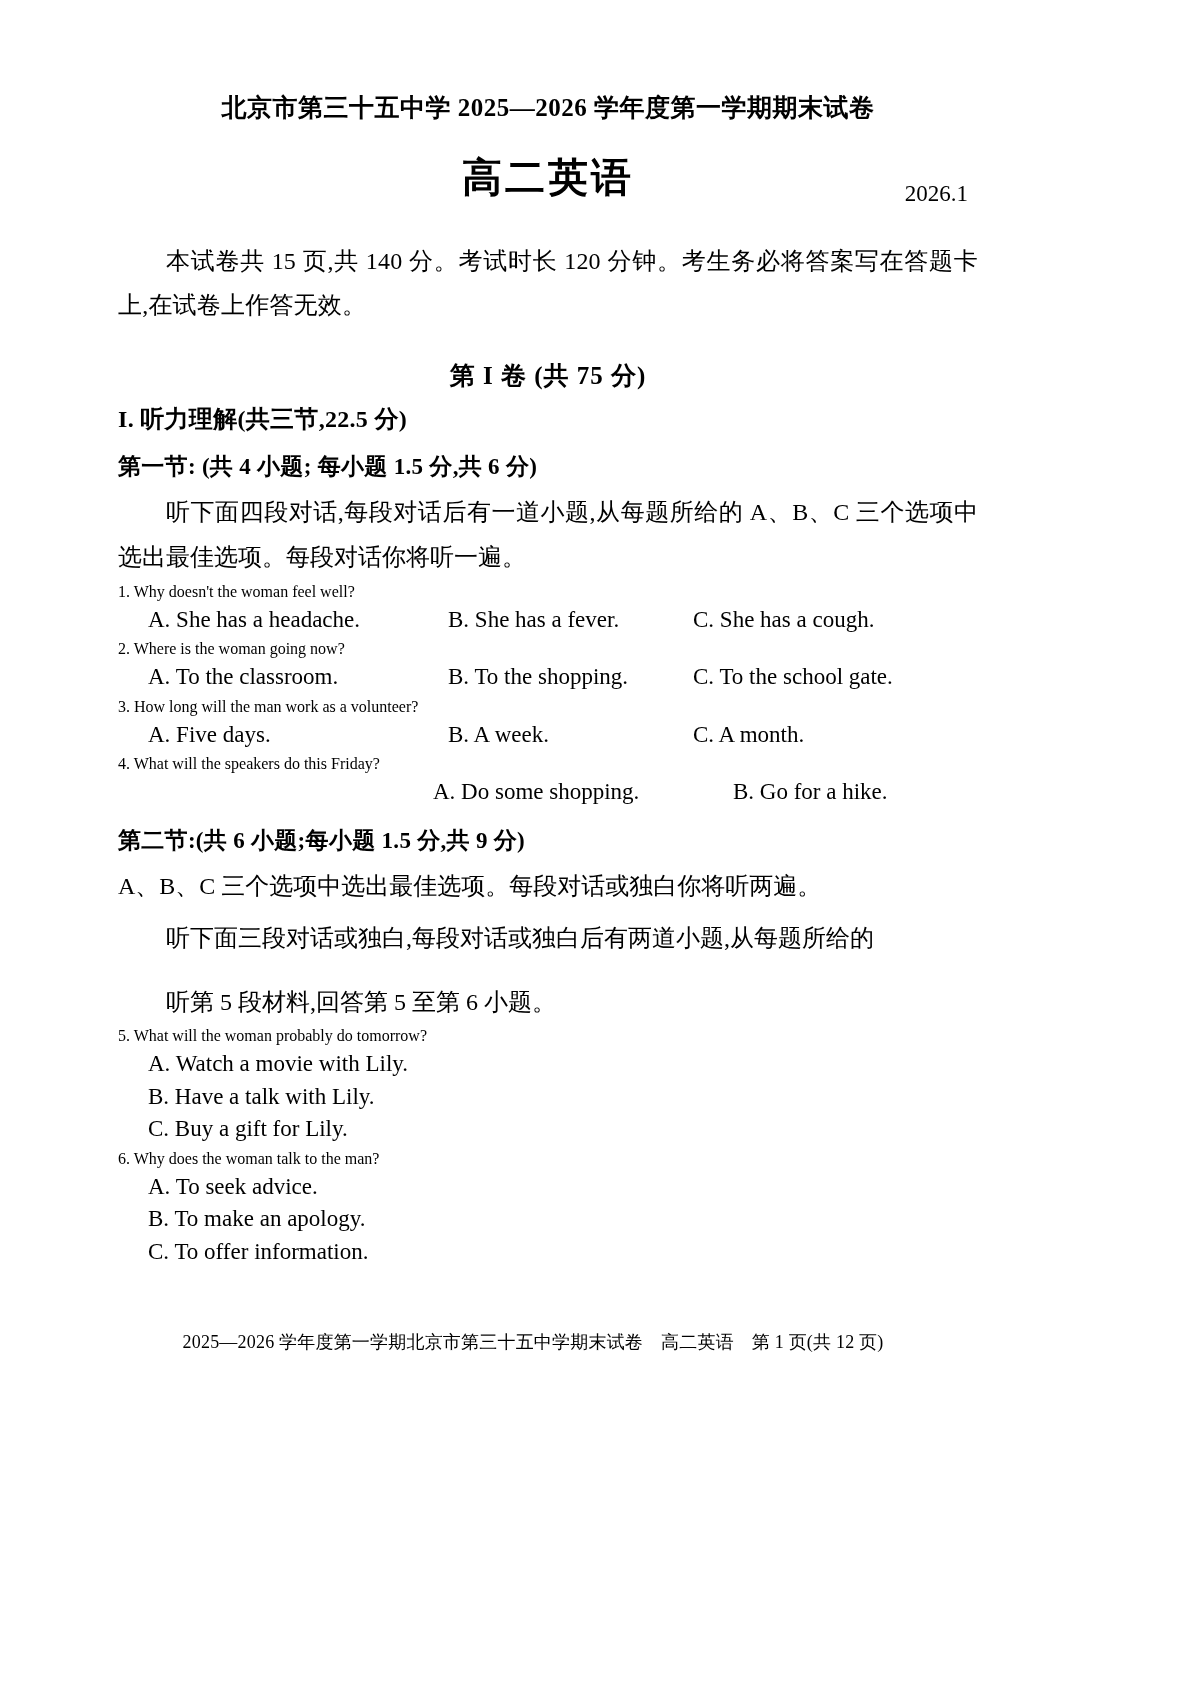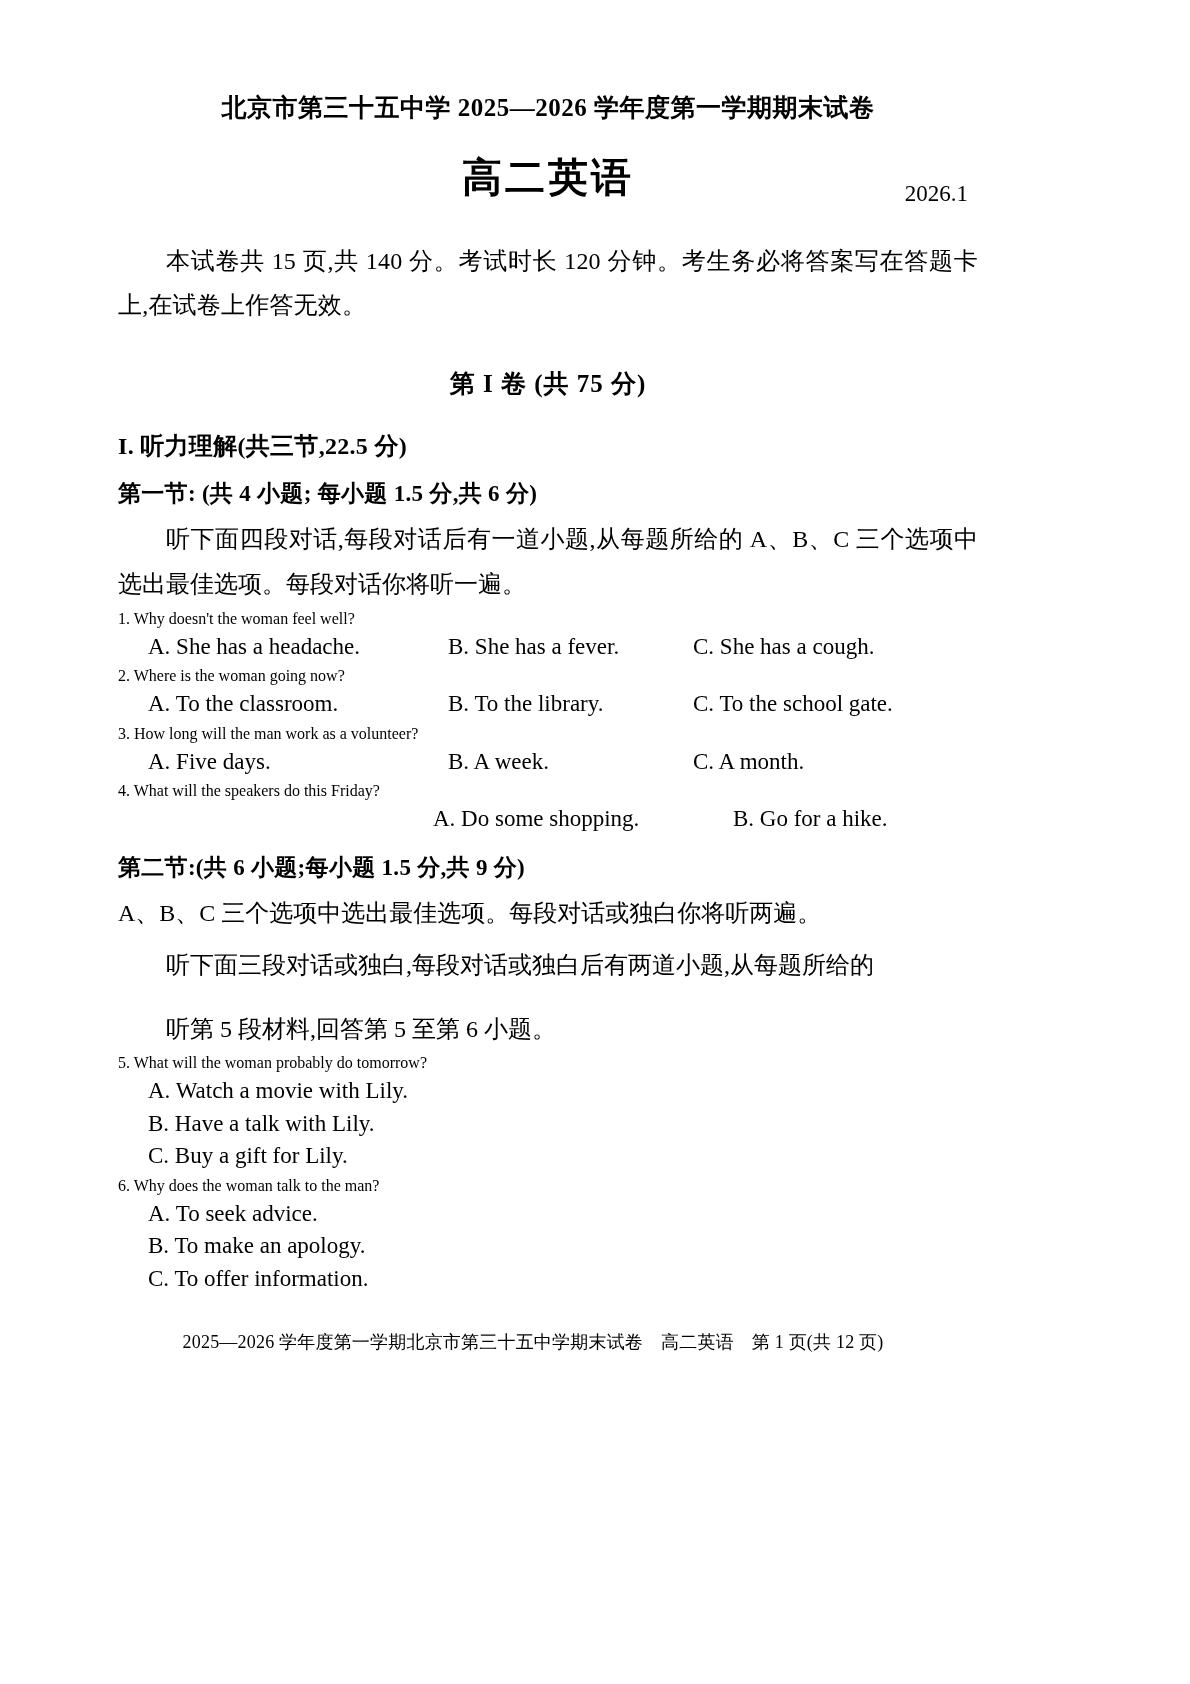--- a/index.html
+++ b/index.html
@@ -61,28 +61,28 @@
   
   .intro {
     margin-top: 30px;
     font-size: 24px;
     line-height: 1.85;
     text-indent: 2em;
     text-align: justify;
     letter-spacing: 0.2px;
   }
   .volume-head {
-    margin-top: 40px;
+    margin-top: 32px;
     text-align: center;
     font-size: 25px;
     font-weight: bold;
     letter-spacing: 1px;
   }
   .section-title {
-    margin-top: 30px;
+    margin-top: 11px;
     font-size: 24px;
     font-weight: bold;
     letter-spacing: 0.3px;
   }
   .part-title {
     margin-top: 16px;
     font-size: 23px;
     font-weight: bold;
     letter-spacing: 0.3px;
   }
@@ -177,21 +177,21 @@
         <div class="opt-a">A. She has a headache.</div>
         <div class="opt-b">B. She has a fever.</div>
         <div class="opt-c">C. She has a cough.</div>
       </div>
     </div>
 
     <div class="q-block">
       <div class="q-stem"><span>2.</span> <span>Where is the woman going now?</span></div>
       <div class="opts-row">
         <div class="opt-a">A. To the classroom.</div>
-        <div class="opt-b">B. To the library.</div>
+        <div class="opt-b">B. To the shopping.</div>
         <div class="opt-c">C. To the school gate.</div>
       </div>
     </div>
 
     <div class="q-block">
       <div class="q-stem"><span>3.</span> <span>How long will the man work as a volunteer?</span></div>
       <div class="opts-row">
         <div class="opt-a">A. Five days.</div>
         <div class="opt-b">B. A week.</div>
         <div class="opt-c">C. A month.</div>

